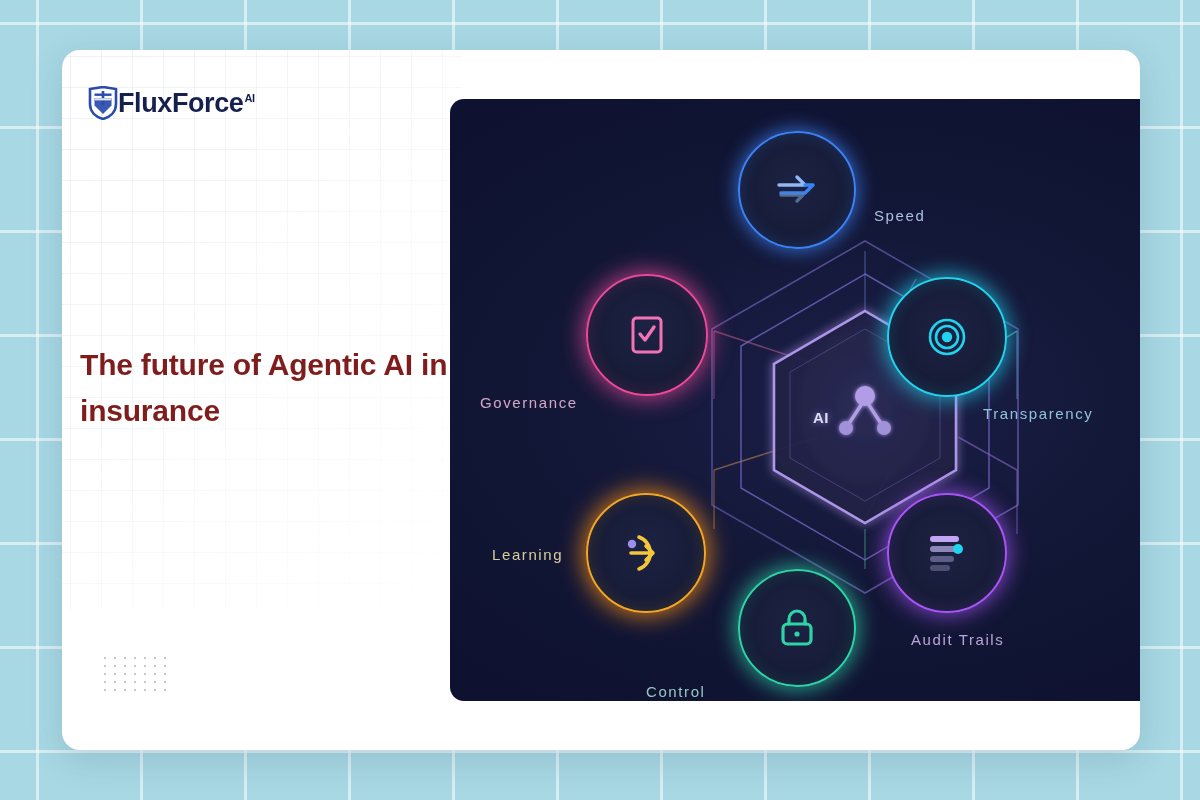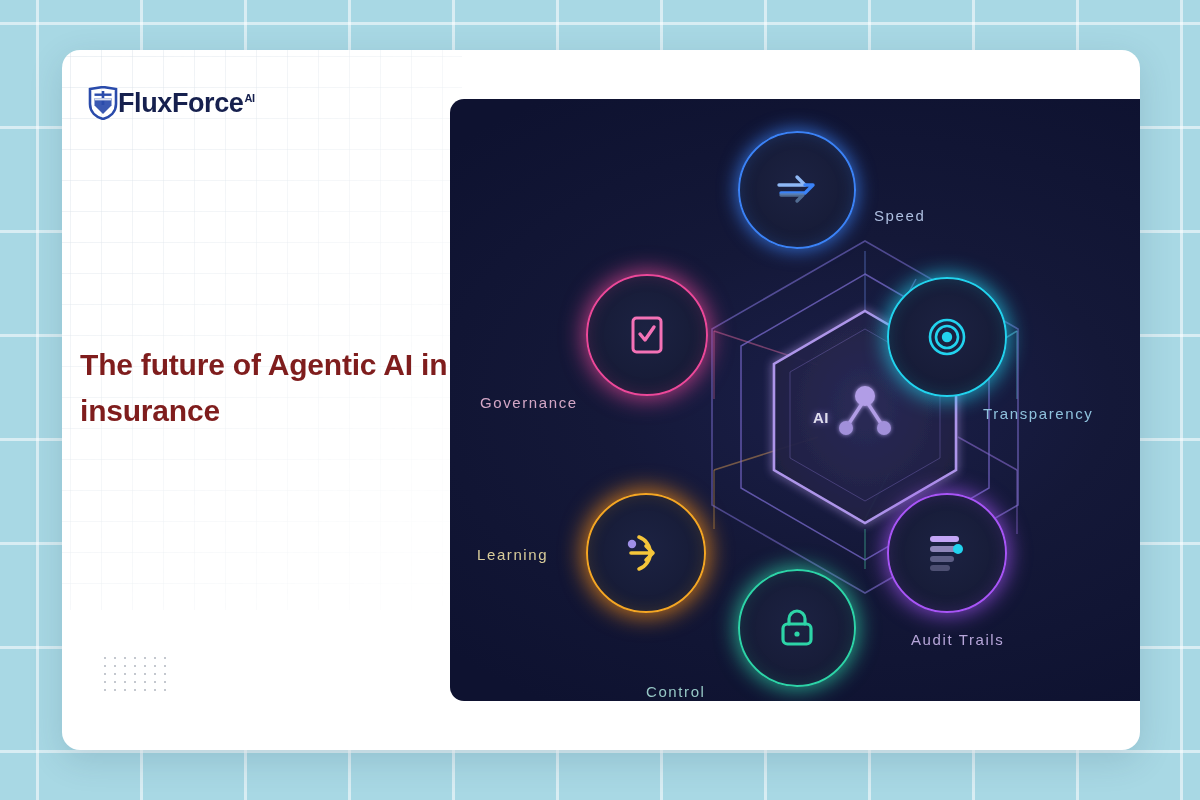--- a/index.html
+++ b/index.html
@@ -317,21 +317,21 @@
                   border:2.5px solid #f5a623;
                   box-shadow:0 0 22px 4px rgba(245,140,20,0.75), inset 0 0 16px rgba(245,166,35,0.16);">
         <span>
           <svg width="46" height="40" viewBox="0 0 46 40" xmlns="http://www.w3.org/2000/svg">
             <path d="M16 4 A17 17 0 0 1 16 36" fill="none" stroke="#f5c53a" stroke-width="3.6" stroke-linecap="round"></path>
             <path d="M8 20 H30 M23 13 L30 20 L23 27" fill="none" stroke="#f5c53a" stroke-width="3.6" stroke-linecap="round" stroke-linejoin="round"></path>
             <circle cx="9" cy="11" r="4.2" fill="#9f8fe8"></circle>
           </svg>
         </span>
       </div>
-      <span class="node-label" style="left:27px; top:447px; color:#d8cc9a;text-align:right;">Learning</span>
+      <span class="node-label" style="left:42px; top:447px; color:#d8cc9a;text-align:right;">Learning</span>
 
       <div class="node" style="left:136px; top:175px; width:122px; height:122px;
                   border:2.5px solid #ec4899;
                   box-shadow:0 0 22px 3px rgba(236,72,153,0.72), inset 0 0 16px rgba(236,72,153,0.18);">
         <span>
           <svg width="36" height="42" viewBox="0 0 36 42" xmlns="http://www.w3.org/2000/svg">
             <rect x="4" y="4" width="28" height="34" rx="3.5" fill="none" stroke="#f472b6" stroke-width="3"></rect>
             <path d="M11 20 L16 26 L25 13" fill="none" stroke="#f472b6" stroke-width="3.4" stroke-linecap="round" stroke-linejoin="round"></path>
           </svg>
         </span>

